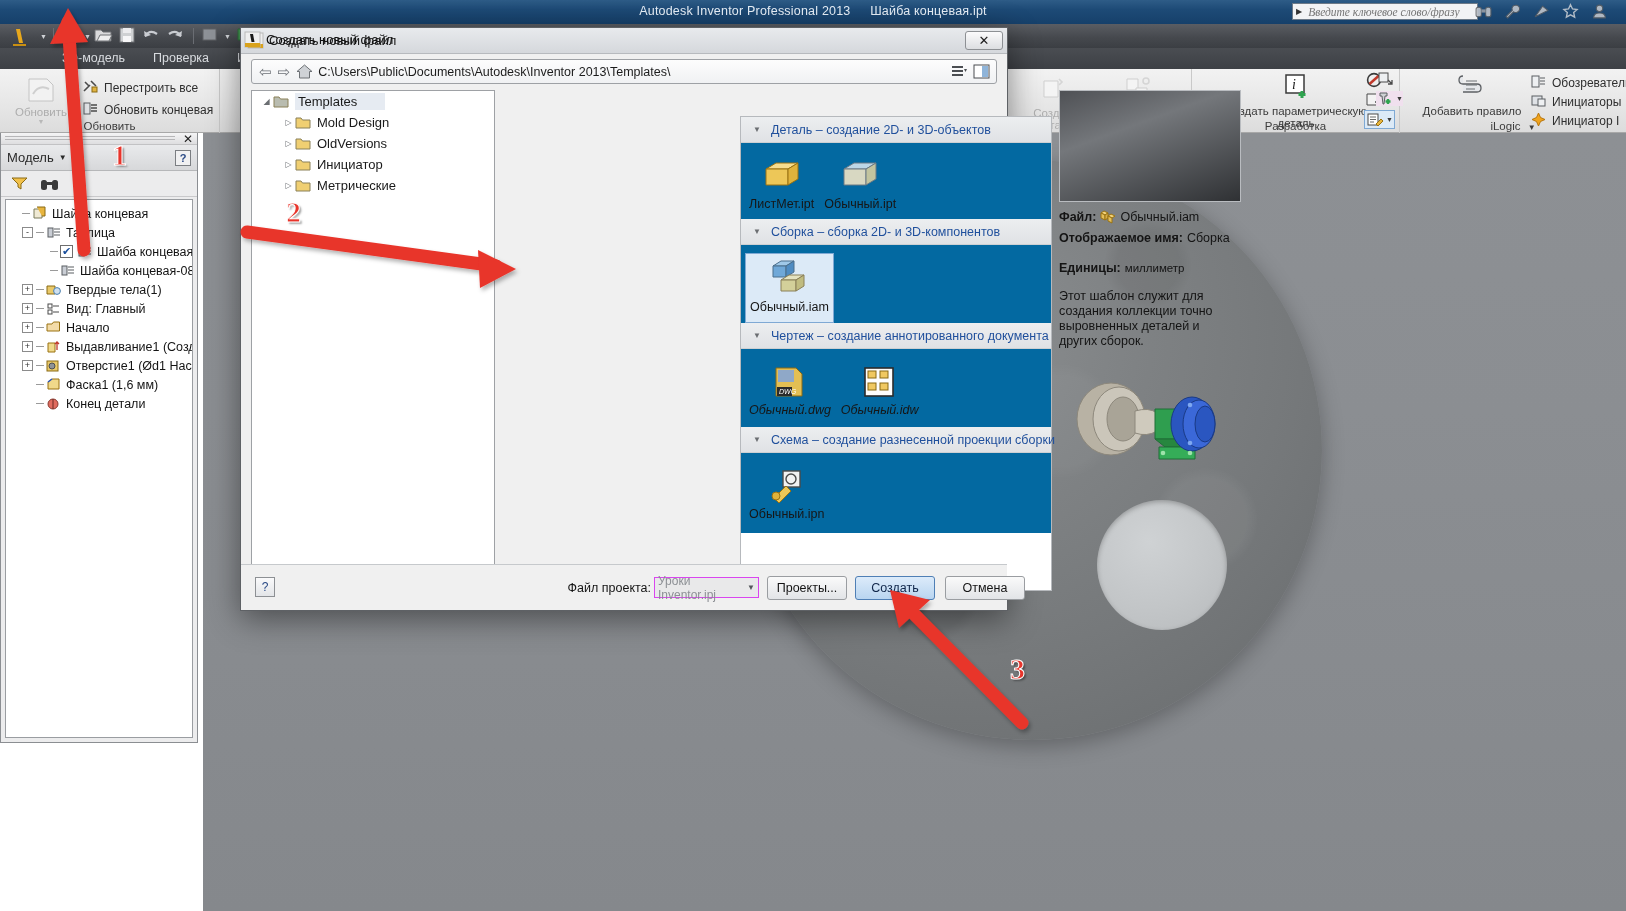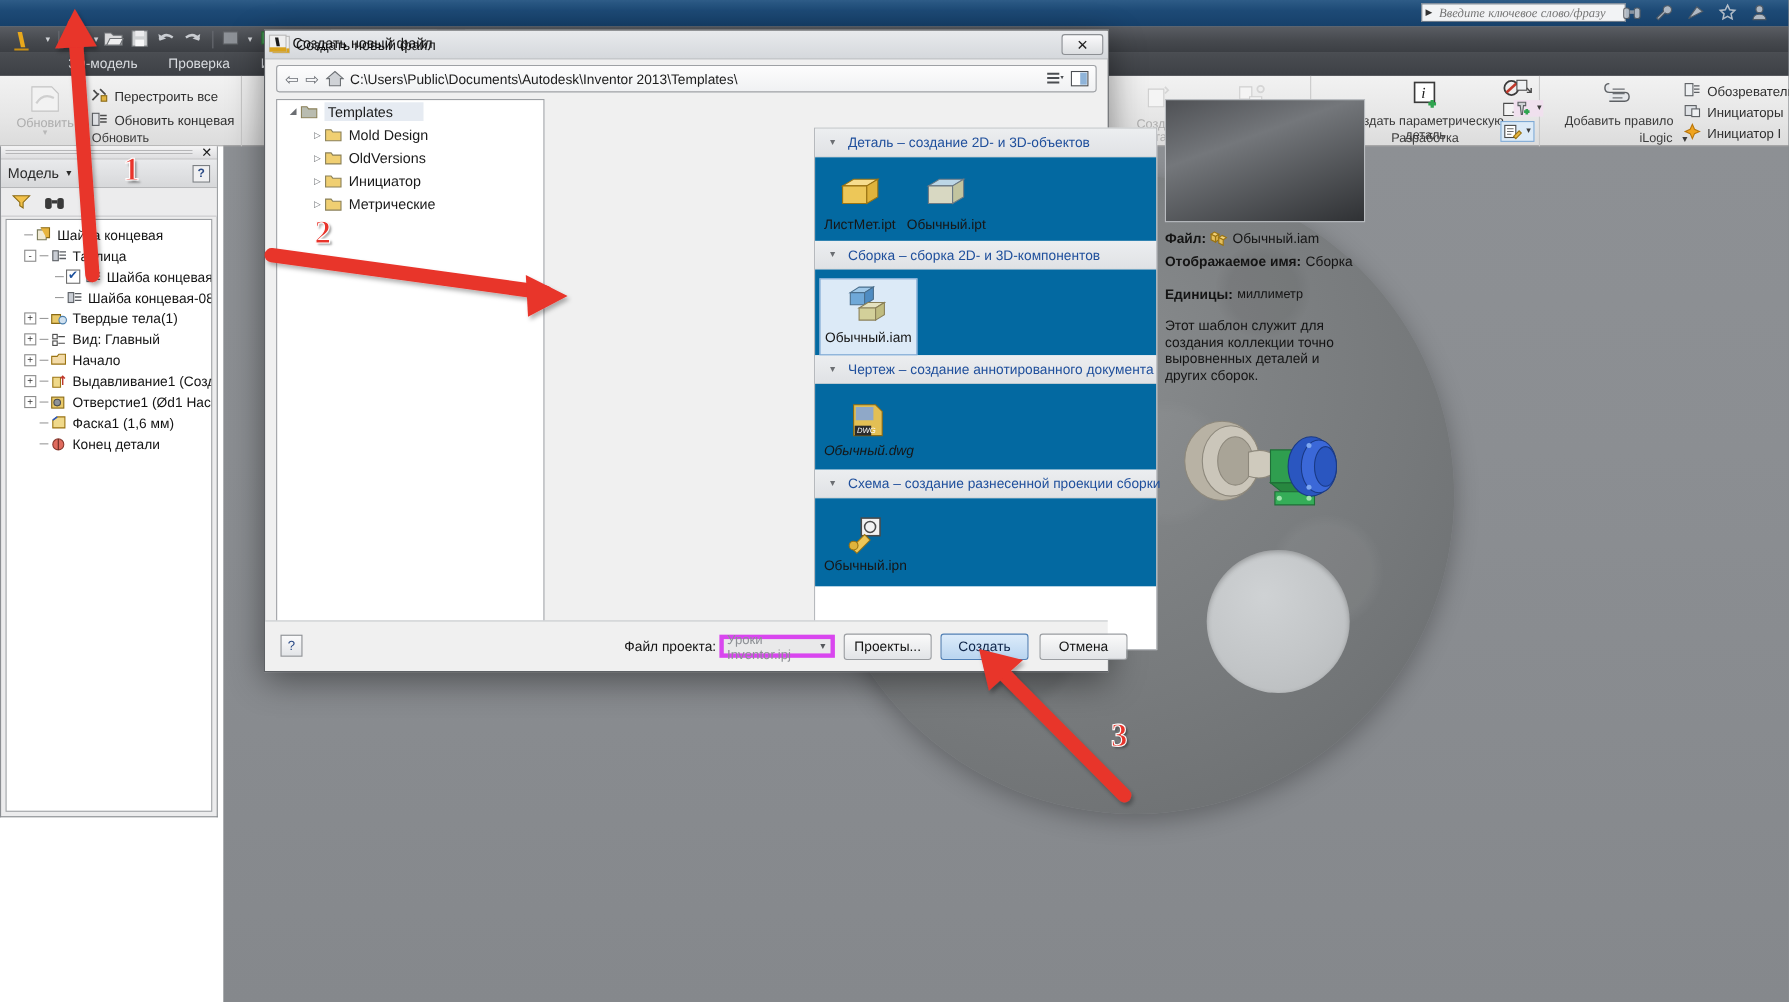--- a/index.html
+++ b/index.html
@@ -215,21 +215,21 @@
     border-top:1px solid #c6c9cc; background:#f0f0f0;
   }
   #help-btn {
     position:absolute; left:14px; top:12px; width:20px; height:20px;
     background:linear-gradient(180deg,#fafafb,#e3e5e8); border:1px solid #8d9094;
     font-size:12px; text-align:center; line-height:18px; color:#2a4a86;
   }
   #proj-label { position:absolute; right:356px; top:16px; font-size:12.5px; color:#141414; }
   #proj-combo {
     position:absolute; right:248px; top:12px; width:105px; height:21px;
-    background:#e9e9ea; border:4px solid #d946ef; display:flex; align-items:center; padding:0 3px;
+    background:#e9e9ea; border:1px solid #d946ef; display:flex; align-items:center; padding:0 3px;
     font-size:12px; color:#8d9095;
   }
   #proj-combo .cc { margin-left:auto; font-size:8px; color:#55585c; }
   .dbtn {
     position:absolute; top:11px; height:24px; border:1px solid #9a9da1; border-radius:3px;
     background:linear-gradient(180deg,#fafafa,#e2e4e7); font-size:12.5px; color:#141414;
     text-align:center; line-height:22px;
   }
   #btn-projects { right:160px; width:80px; }
   #btn-create {
@@ -251,20 +251,24 @@
 
 <div id="workspace">
   <div id="vp-left"></div>
   <div id="washer-outer">
     <div id="washer-grain"></div>
   </div>
   <div id="washer-hole"></div>
 </div>
 
 <div id="titlebar">
+  <div class="tb-text">
+    <span>Autodesk Inventor Professional 2013</span>
+    <span>Шайба концевая.ipt</span>
+  </div>
   <div id="qat-search-wrap">
     <span class="caret">▶</span>
     <input id="qat-search" placeholder="Введите ключевое слово/фразу" style="">
   </div>
   <div class="tb-icons">
     <svg class="ti" viewBox="0 0 16 16">
       <rect x="1" y="4" width="5" height="9" rx="2" fill="#c9ccd1" stroke="#5a5e63"></rect>
       <rect x="10" y="4" width="5" height="9" rx="2" fill="#c9ccd1" stroke="#5a5e63"></rect>
       <rect x="6" y="6" width="4" height="3" fill="#9ea2a8"></rect>
     </svg>
@@ -823,20 +827,32 @@
           <div class="tico">
             <svg width="42" height="38" viewBox="0 0 42 38">
               <path d="M7 5 h20 l6 6 v22 H7 z" fill="#e3bf54" stroke="#8a6a14"></path>
               <path d="M9 7 h16 v12 H9 z" fill="#8fa8c8"></path>
               <rect x="8" y="24" width="15" height="9" fill="#2b2b2b"></rect>
               <text x="10" y="31" font-family="Liberation Sans, sans-serif" font-size="7" fill="#fff">DWG</text>
             </svg>
           </div>
           <div class="tname">Обычный.dwg</div>
         </div>
+        <div class="tmpl">
+          <div class="tico">
+            <svg width="42" height="38" viewBox="0 0 42 38">
+              <rect x="6" y="5" width="28" height="28" fill="#fdfdfd" stroke="#2b2b2b" stroke-width="1.6"></rect>
+              <rect x="9" y="8" width="8" height="7" fill="#f0c860" stroke="#8a6a14"></rect>
+              <rect x="21" y="8" width="8" height="7" fill="#f0c860" stroke="#8a6a14"></rect>
+              <rect x="9" y="20" width="8" height="7" fill="#f0c860" stroke="#8a6a14"></rect>
+              <rect x="21" y="20" width="8" height="7" fill="#f0c860" stroke="#8a6a14"></rect>
+            </svg>
+          </div>
+          <div class="tname">Обычный.idw</div>
+        </div>
       </div>
       <div class="sec-head">
         <span class="tri">▼</span>
         <span class="lbl">Схема – создание разнесенной проекции сборки</span>
       </div>
       <div class="sec-body" style="height: 80px;">
         <div class="tmpl">
           <div class="tico">
             <svg width="42" height="38" viewBox="0 0 42 38">
               <rect x="17" y="4" width="17" height="16" fill="#f2f2f2" stroke="#4a4a4a" stroke-width="1.4"></rect>

